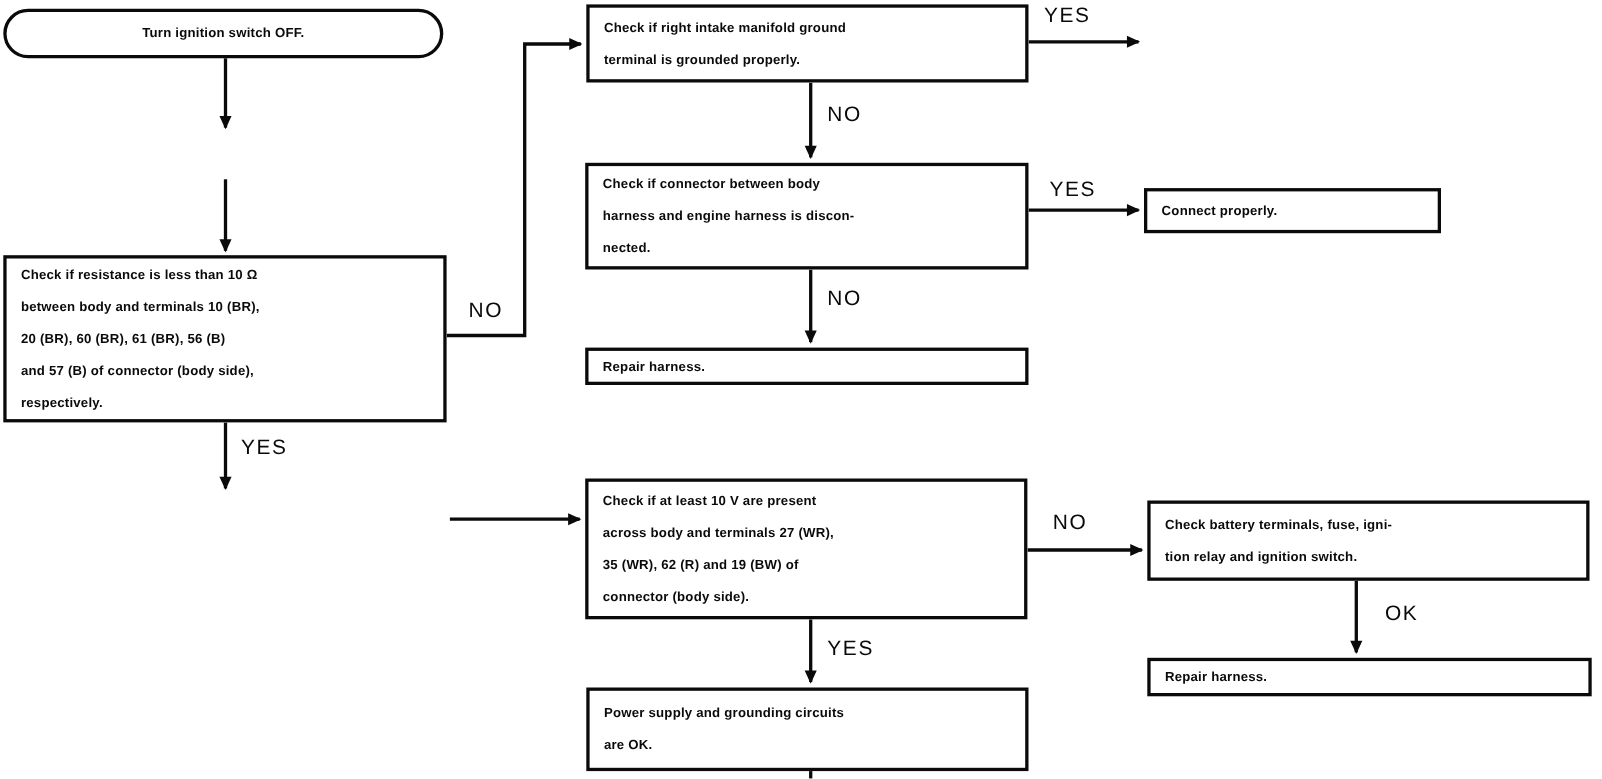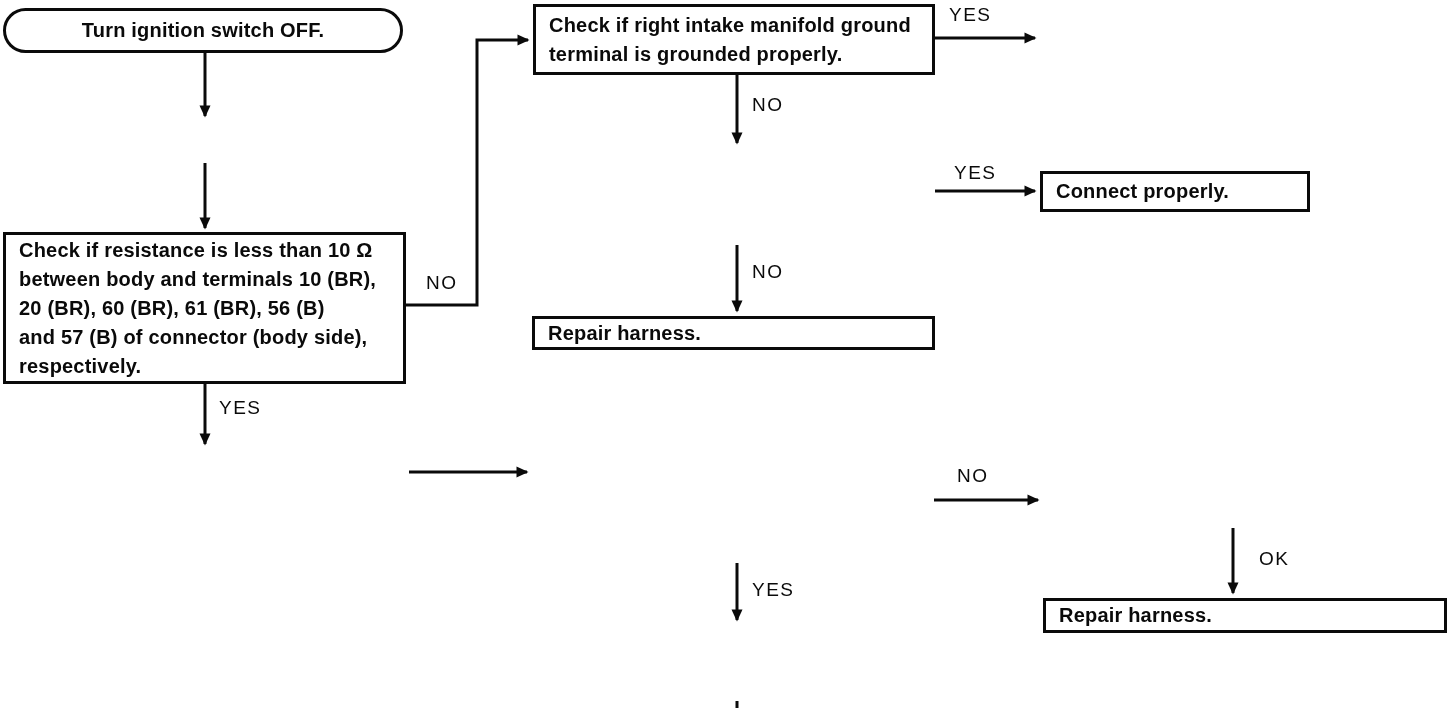--- a/index.html
+++ b/index.html
@@ -11,21 +11,21 @@
     color:#0a0a0a;
     overflow:hidden;
   }
   .node{
     position:absolute;
     box-sizing:border-box;
     border:3px solid #0a0a0a;
     background:#ffffff;
     display:flex;
     align-items:center;
-    font-size:20px;
+    font-size:12px;
     font-weight:bold;
     letter-spacing:.2px;
   }
   .node .node-text{
     white-space:pre-line;
     line-height:29px;
     padding:2px 10px 2px 13px;
   }
   .terminator{border-radius:26px;justify-content:center;}
   .terminator .node-text{padding:0 18px;text-align:center;}
@@ -79,35 +79,54 @@
 respectively.</div>
   </div>
 
 
   <div class="node" style="left:533px;top:4px;width:402px;height:71px;">
     <div class="node-text">Check if right intake manifold ground
 terminal is grounded properly.</div>
   </div>
 
 
+  <div class="node" style="left:532px;top:148px;width:403px;height:97px;">
+    <div class="node-text">Check if connector between body
+harness and engine harness is discon-
+nected.</div>
+  </div>
 
   <div class="node" style="left:1040px;top:171px;width:270px;height:41px;">
     <div class="node-text">Connect properly.</div>
   </div>
 
   <div class="node" style="left:532px;top:316px;width:403px;height:34px;">
     <div class="node-text">Repair harness.</div>
   </div>
 
+  <div class="node" style="left:532px;top:435px;width:402px;height:128px;">
+    <div class="node-text">Check if at least 10 V are present
+across body and terminals 27 (WR),
+35 (WR), 62 (R) and 19 (BW) of
+connector (body side).</div>
+  </div>
 
+  <div class="node" style="left:1043px;top:455px;width:402px;height:73px;">
+    <div class="node-text">Check battery terminals, fuse, igni-
+tion relay and ignition switch.</div>
+  </div>
 
   <div class="node" style="left:1043px;top:598px;width:404px;height:35px;">
     <div class="node-text">Repair harness.</div>
   </div>
 
+  <div class="node" style="left:533px;top:625px;width:402px;height:76px;">
+    <div class="node-text">Power supply and grounding circuits
+are OK.</div>
+  </div>
 
   <div class="edge-label" style="left:426px;top:273px;">NO</div>
 
   <div class="edge-label" style="left:219px;top:398px;">YES</div>
 
   <div class="edge-label" style="left:949px;top:5px;">YES</div>
 
   <div class="edge-label" style="left:752px;top:95px;">NO</div>
 
   <div class="edge-label" style="left:954px;top:163px;">YES</div>

